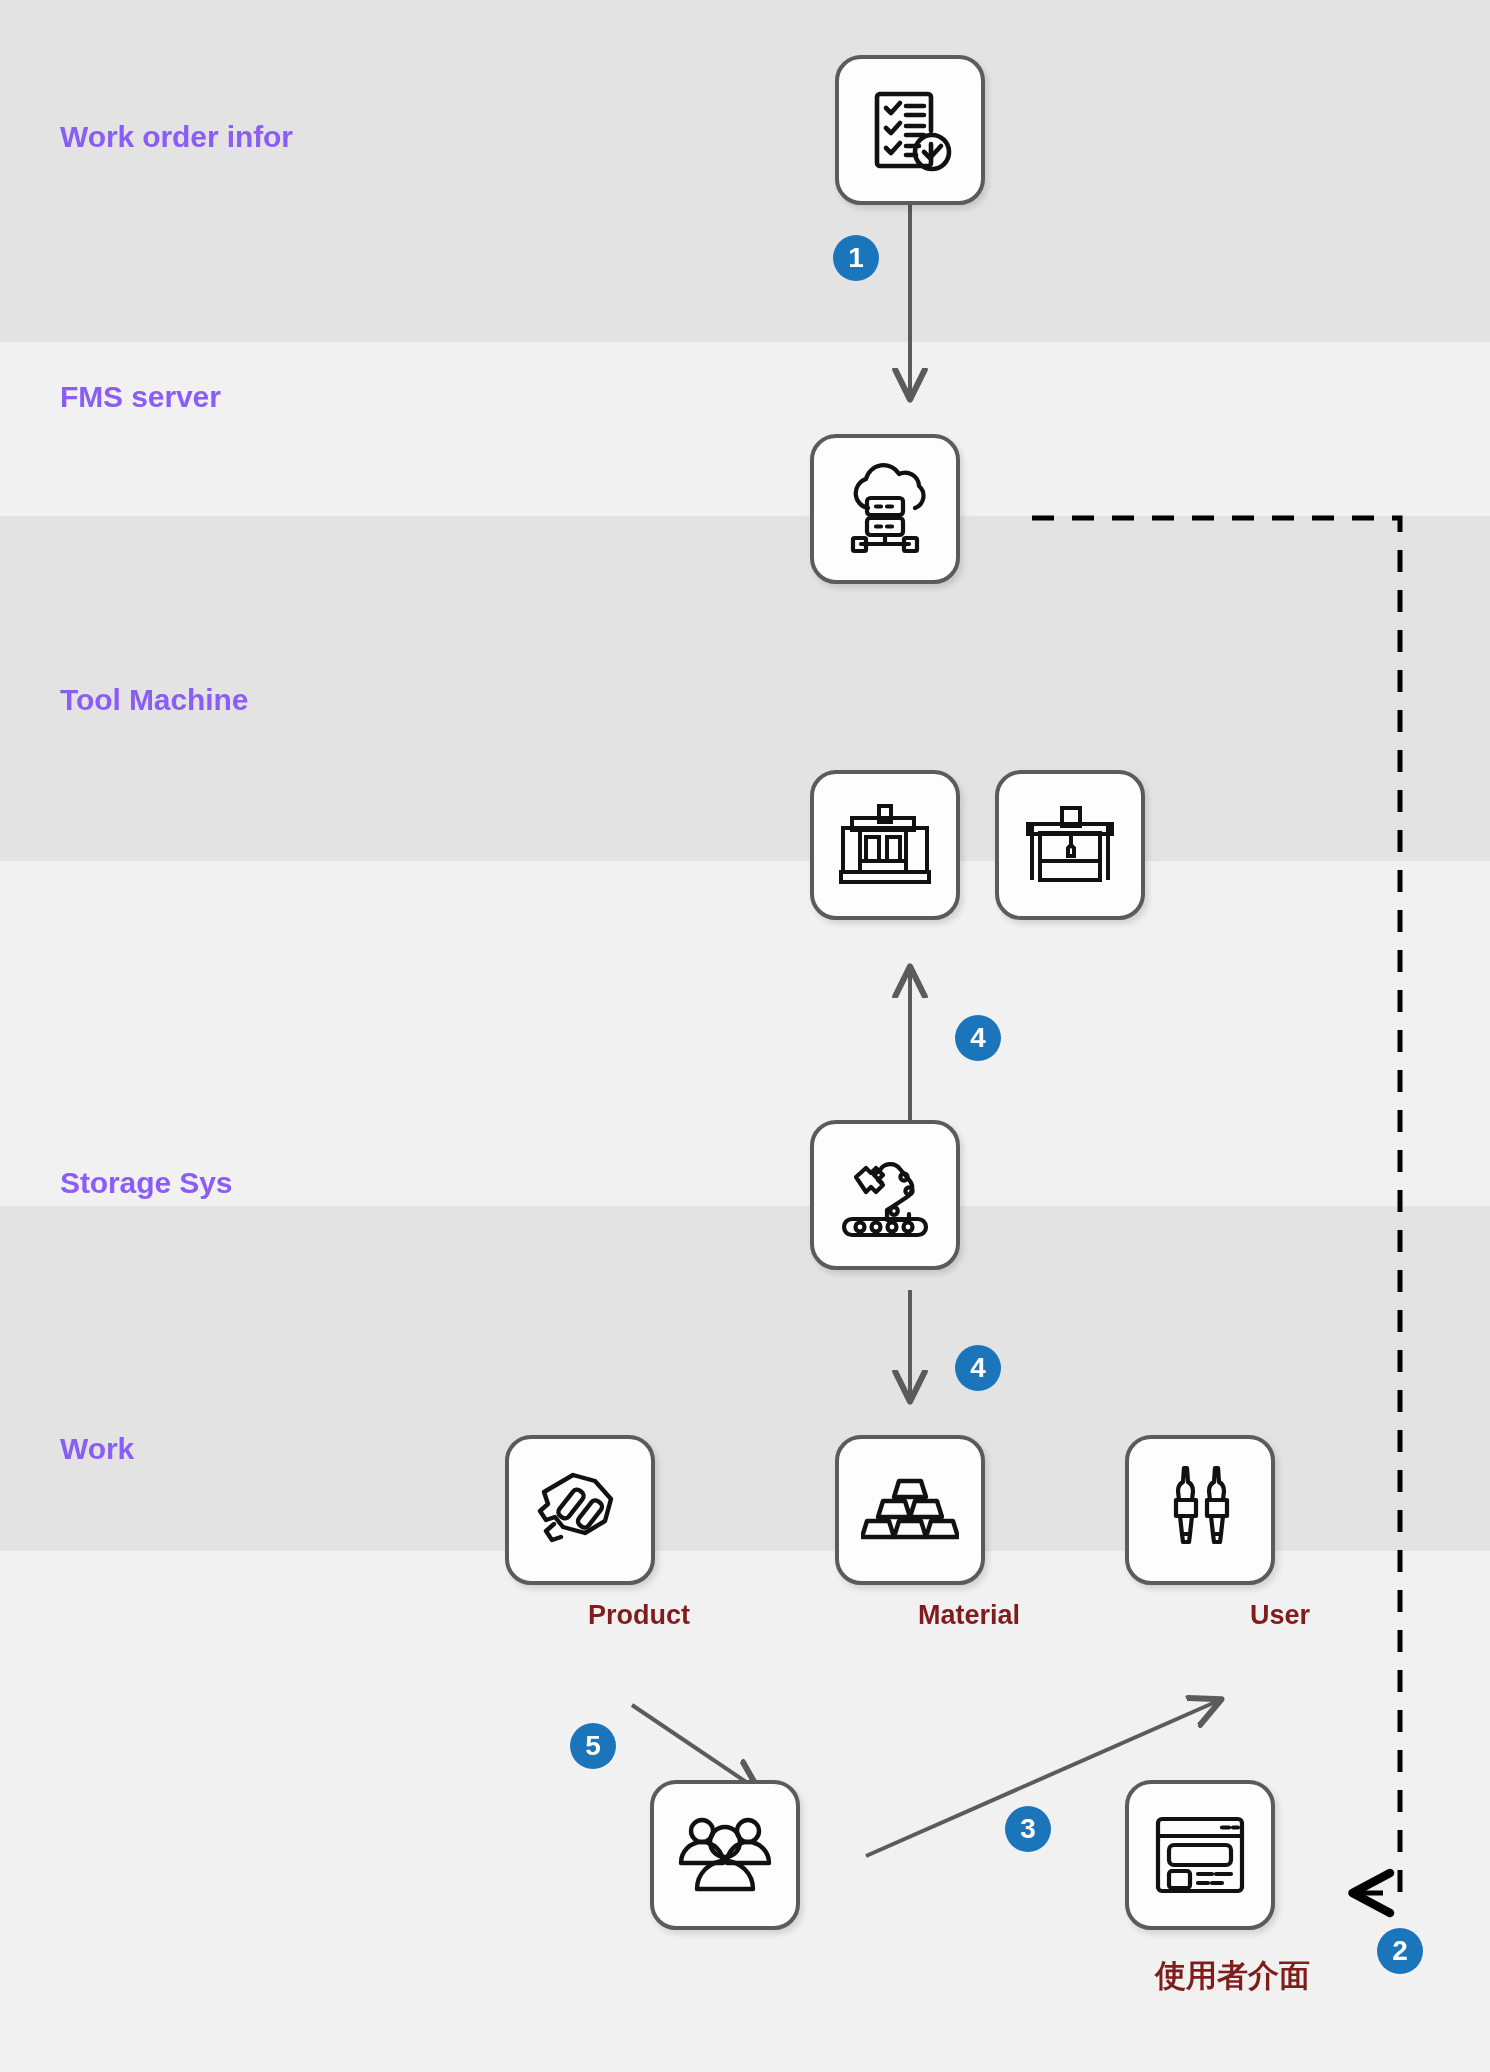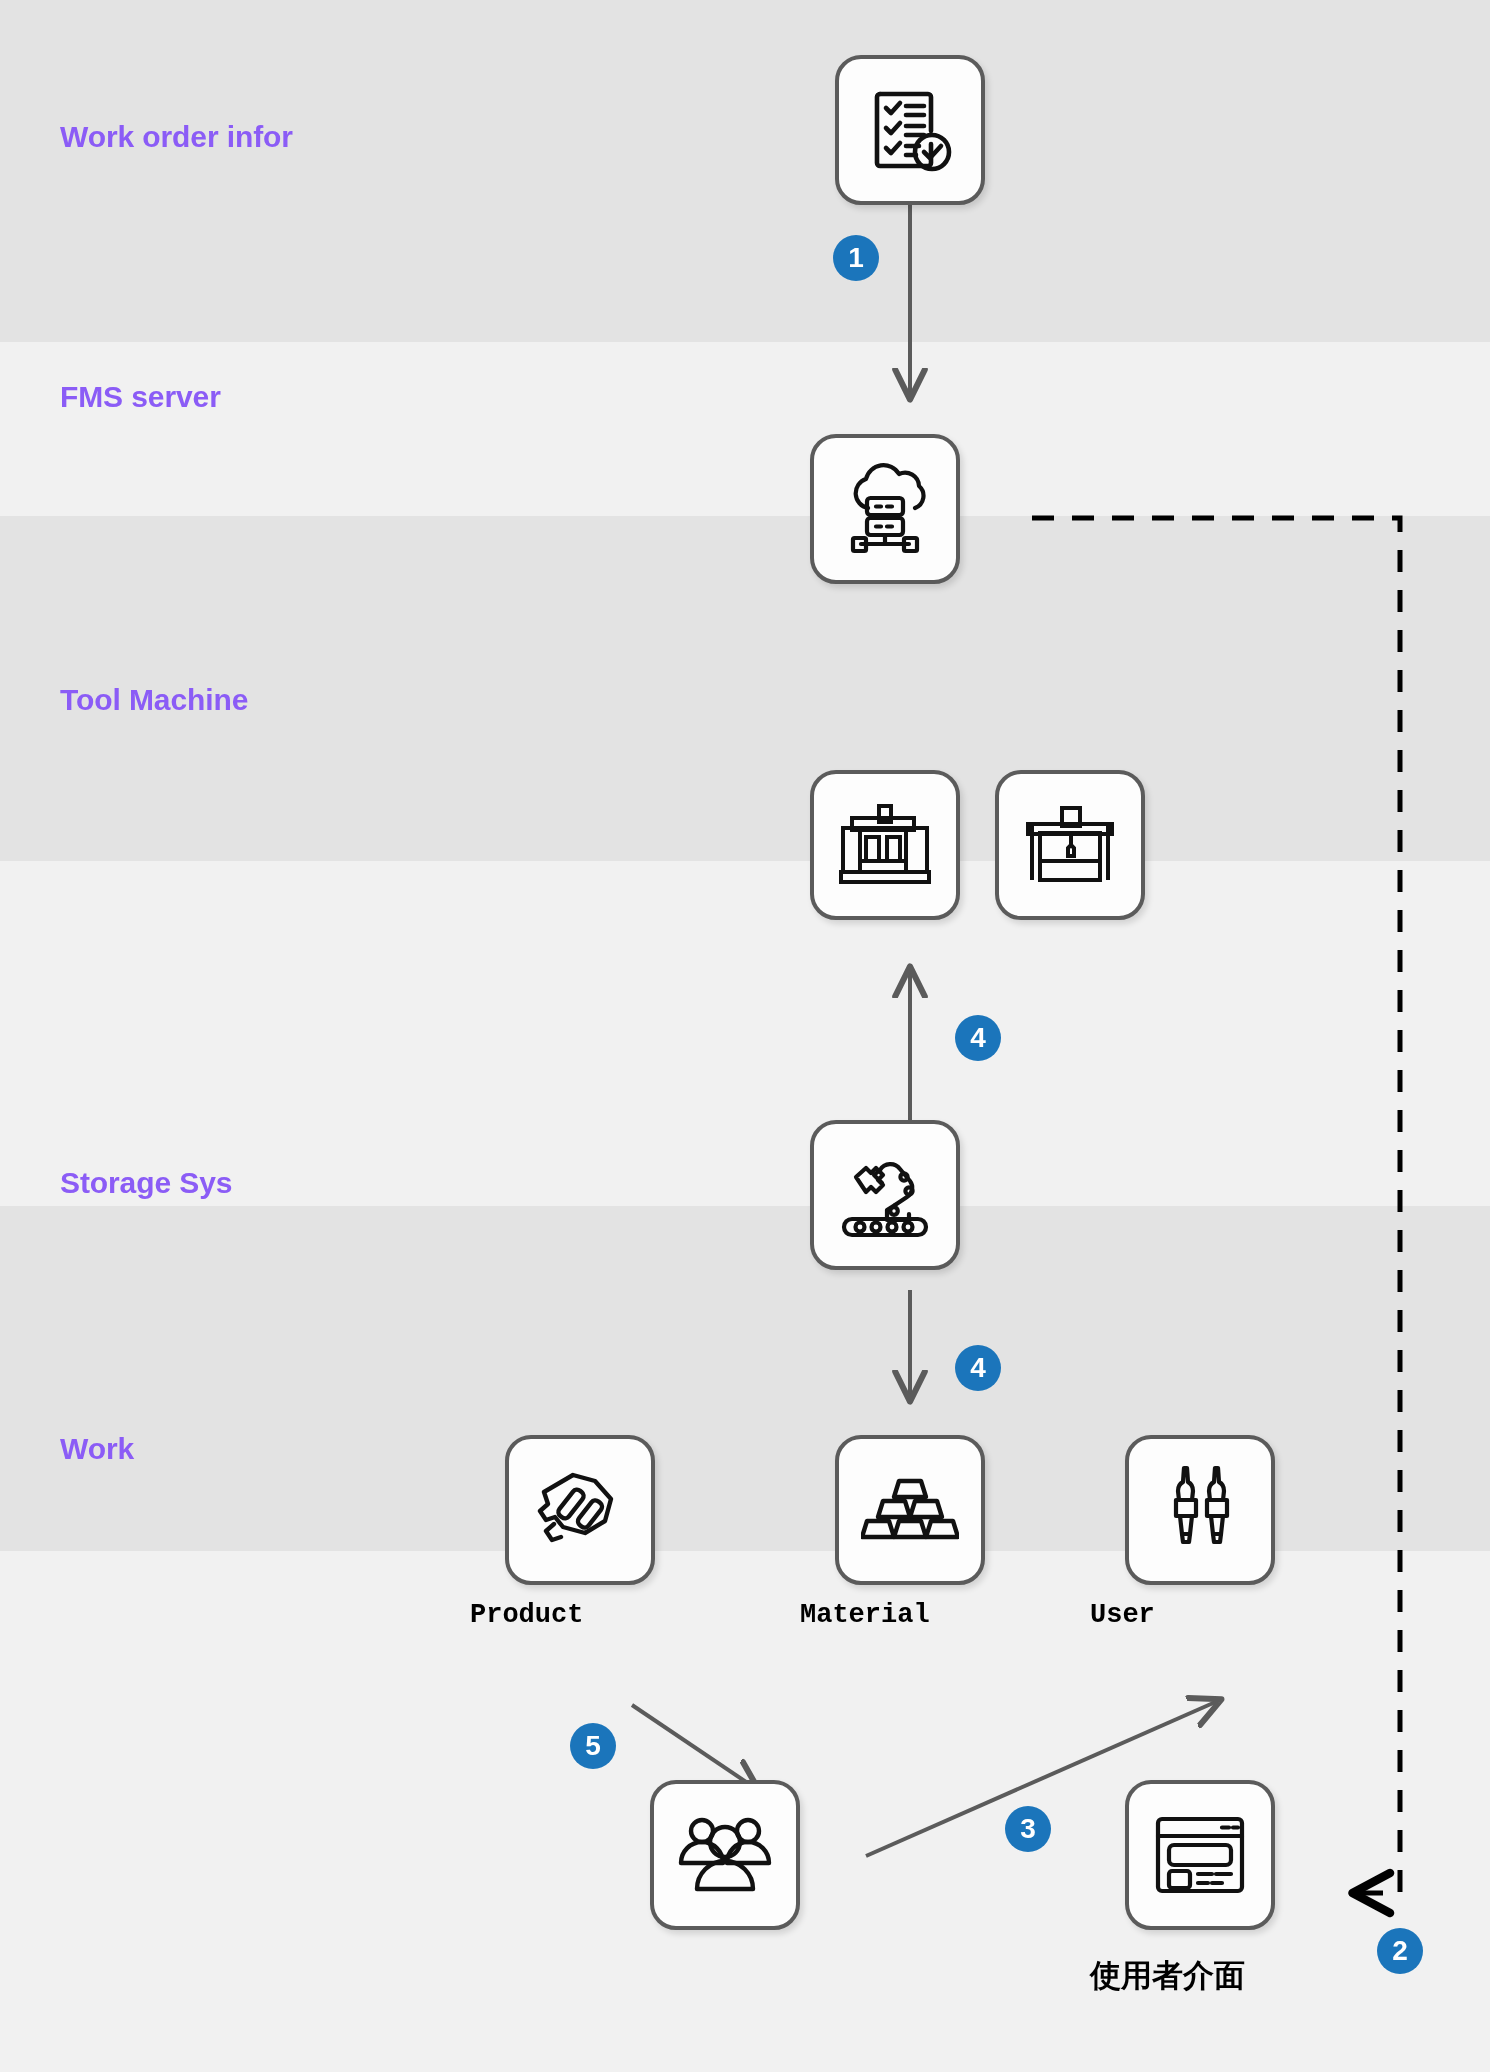--- a/index.html
+++ b/index.html
@@ -53,25 +53,24 @@
     display: flex;
     align-items: center;
     justify-content: center;
   }
   .tile svg { display: block; }
 
   
   .tile-caption {
     position: absolute;
     width: 220px;
-    text-align: left;
+    text-align: right;
     font-size: 27px;
     font-weight: bold;
-    color: #000000;
-    font-family: Liberation Mono, monospace;
+    color: #7f1d1d;
   }
   .tile-caption.cjk { font-size: 31px; }
 
   
   .badge {
     position: absolute;
     width: 46px;
     height: 46px;
     border-radius: 50%;
     background: #1b75bb;

